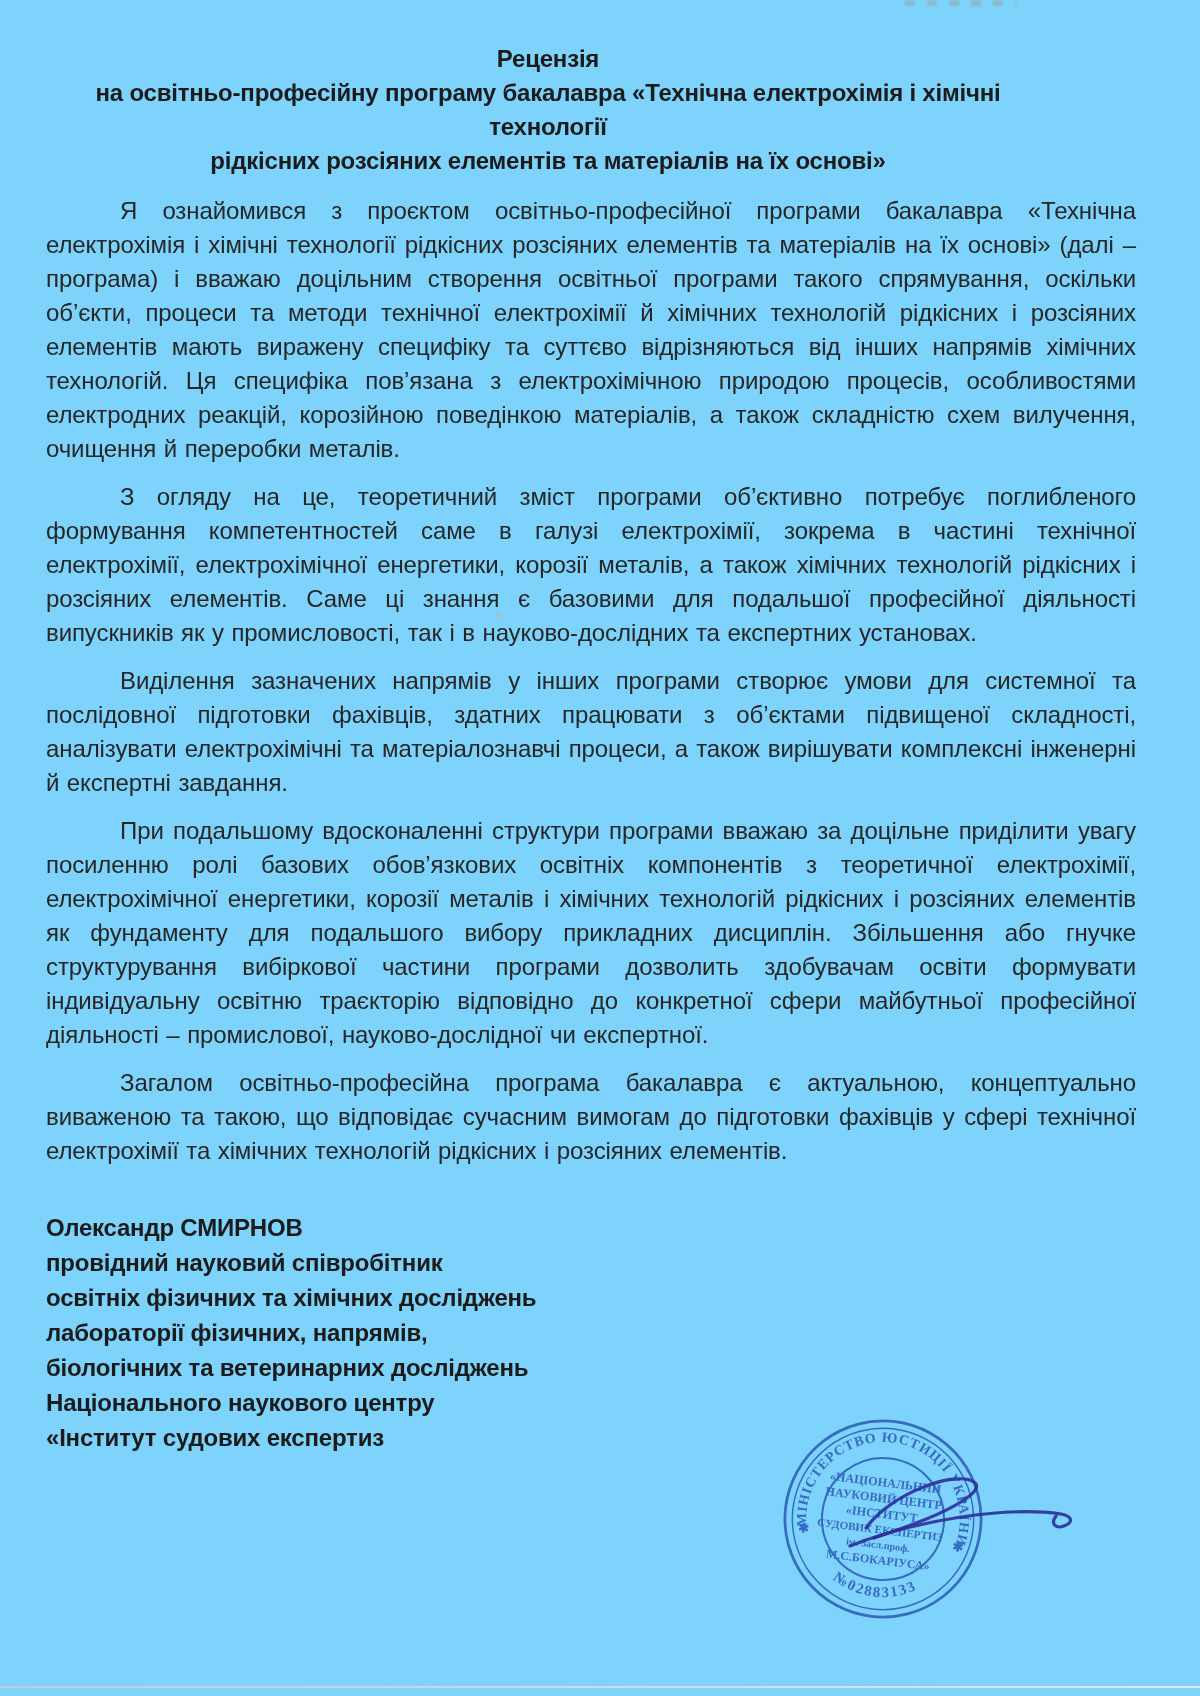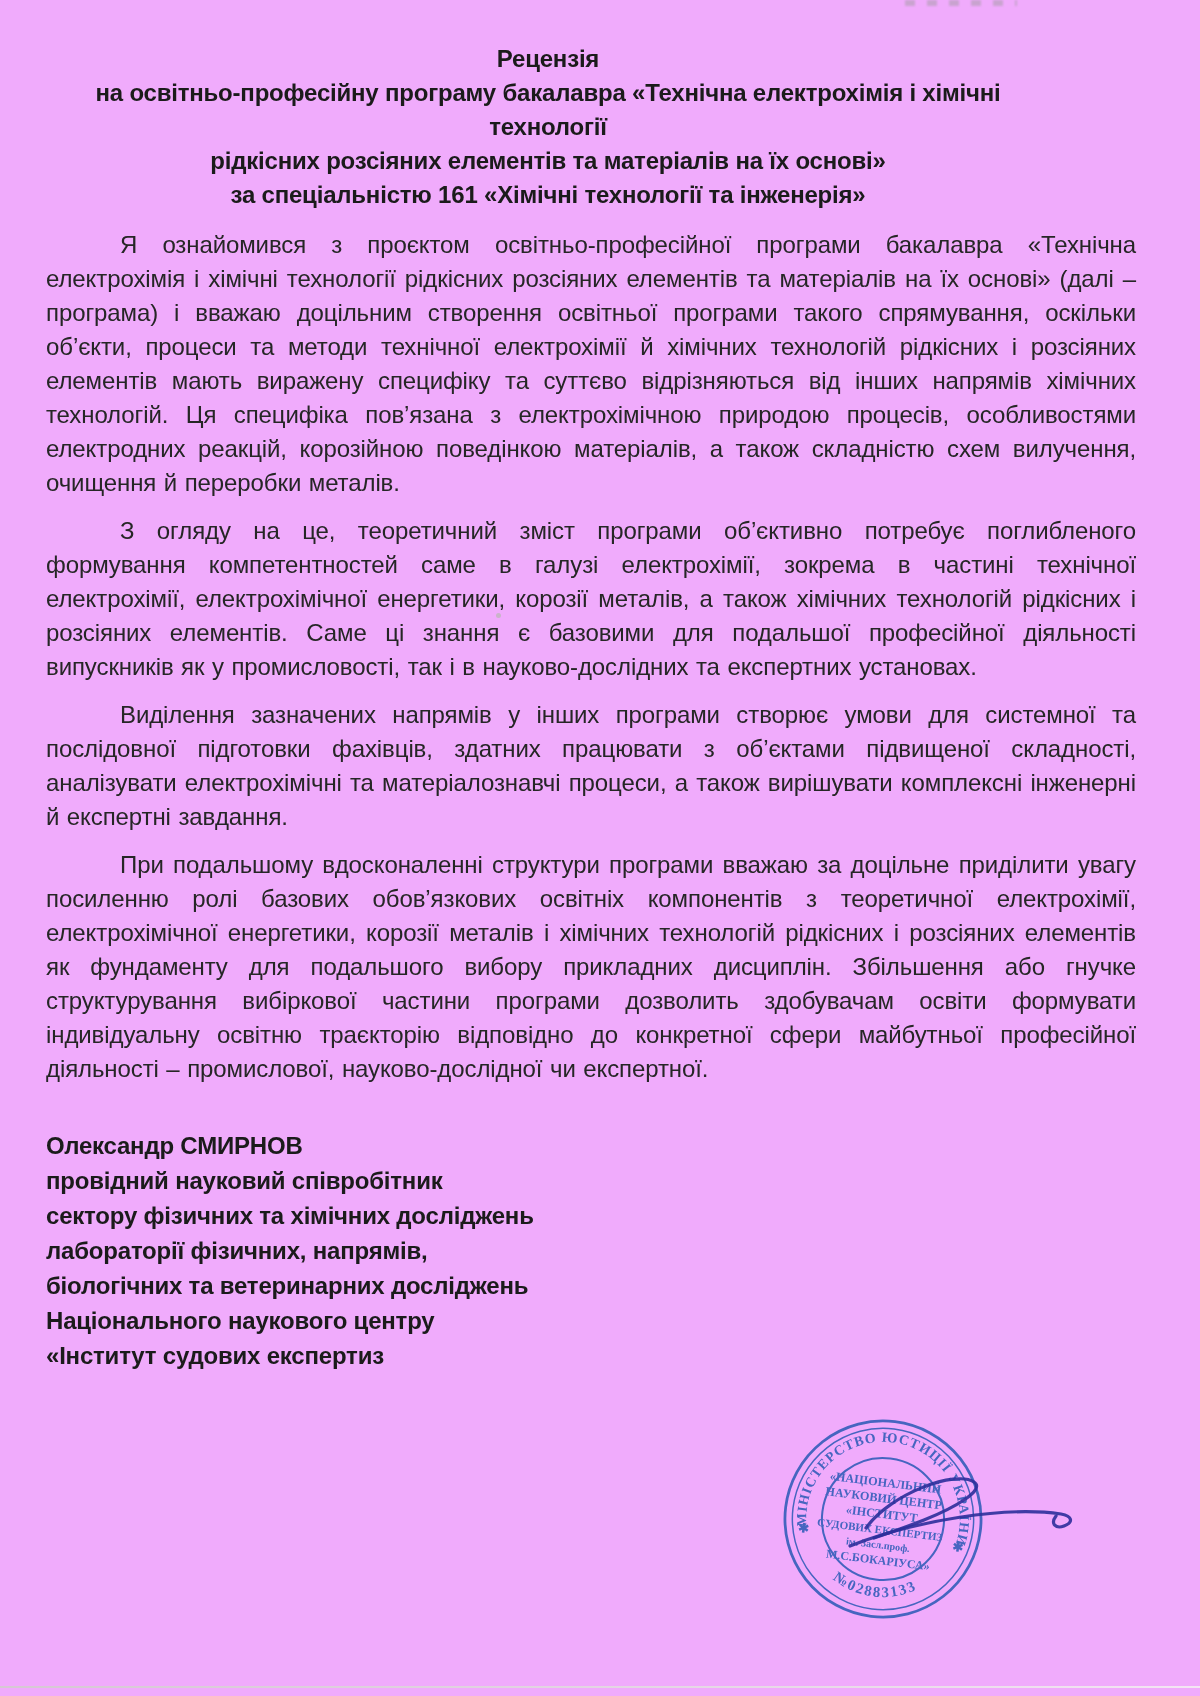--- a/index.html
+++ b/index.html
@@ -8,21 +8,21 @@
     --color-text:#262626;
     --color-heading:#1b1b1b;
   }
   html,body{margin:0;padding:0;}
   body{background:#ffffff;}
   .page{
     position:relative;
     width:1200px;
     height:1696px;
     margin:0 auto;
-    background:#f0abfc;
+    background:#7dd3fc;
     overflow:hidden;
     font-family:"Liberation Sans",sans-serif;
     color:var(--color-text);
   }
   .title-block{
     padding-top:42px;
     margin-left:46px;
     width:1004px;
     text-align:center;
     font-weight:bold;
@@ -119,34 +119,34 @@
 <div class="page">
 
   <div class="scan-artifact-top"></div>
   <div class="scan-speck"></div>
   <div class="scan-edge-line"></div>
 
   <div class="title-block">
     <div>Рецензія</div>
     <div>на освітньо-професійну програму бакалавра «Технічна електрохімія і хімічні технології</div>
     <div>рідкісних розсіяних елементів та матеріалів на їх основі»</div>
-    <div>за спеціальністю 161 «Хімічні технології та інженерія»</div>
   </div>
 
   <div class="body-text">
     <p>Я ознайомився з проєктом освітньо-професійної програми бакалавра «Технічна електрохімія і хімічні технології рідкісних розсіяних елементів та матеріалів на їх основі» (далі – програма) і вважаю доцільним створення освітньої програми такого спрямування, оскільки об’єкти, процеси та методи технічної електрохімії й хімічних технологій рідкісних і розсіяних елементів мають виражену специфіку та суттєво відрізняються від інших напрямів хімічних технологій. Ця специфіка пов’язана з електрохімічною природою процесів, особливостями електродних реакцій, корозійною поведінкою матеріалів, а також складністю схем вилучення, очищення й переробки металів.</p>
     <p>З огляду на це, теоретичний зміст програми об’єктивно потребує поглибленого формування компетентностей саме в галузі електрохімії, зокрема в частині технічної електрохімії, електрохімічної енергетики, корозії металів, а також хімічних технологій рідкісних і розсіяних елементів. Саме ці знання є базовими для подальшої професійної діяльності випускників як у промисловості, так і в науково-дослідних та експертних установах.</p>
     <p>Виділення зазначених напрямів у інших програми створює умови для системної та послідовної підготовки фахівців, здатних працювати з об’єктами підвищеної складності, аналізувати електрохімічні та матеріалознавчі процеси, а також вирішувати комплексні інженерні й експертні завдання.</p>
     <p>При подальшому вдосконаленні структури програми вважаю за доцільне приділити увагу посиленню ролі базових обов’язкових освітніх компонентів з теоретичної електрохімії, електрохімічної енергетики, корозії металів і хімічних технологій рідкісних і розсіяних елементів як фундаменту для подальшого вибору прикладних дисциплін. Збільшення або гнучке структурування вибіркової частини програми дозволить здобувачам освіти формувати індивідуальну освітню траєкторію відповідно до конкретної сфери майбутньої професійної діяльності – промислової, науково-дослідної чи експертної.</p>
+    <p>Загалом освітньо-професійна програма бакалавра є актуальною, концептуально виваженою та такою, що відповідає сучасним вимогам до підготовки фахівців у сфері технічної електрохімії та хімічних технологій рідкісних і розсіяних елементів.</p>
   </div>
 
   <div class="sig-block">
     <div>Олександр СМИРНОВ</div>
     <div>провідний науковий співробітник</div>
-    <div>сектору фізичних та хімічних досліджень</div>
+    <div>освітніх фізичних та хімічних досліджень</div>
     <div>лабораторії фізичних, напрямів,</div>
     <div>біологічних та ветеринарних досліджень</div>
     <div>Національного наукового центру</div>
     <div>«Інститут судових експертиз</div>
   </div>
 
   <svg class="stamp" viewBox="0 0 240 240" xmlns="http://www.w3.org/2000/svg" xmlns:xlink="http://www.w3.org/1999/xlink">
     <g transform="rotate(7 120 120)">
       <circle class="ring" cx="120" cy="120" r="106" stroke-width="3"></circle>
       <circle class="ring" cx="120" cy="120" r="98" stroke-width="1.6"></circle>

